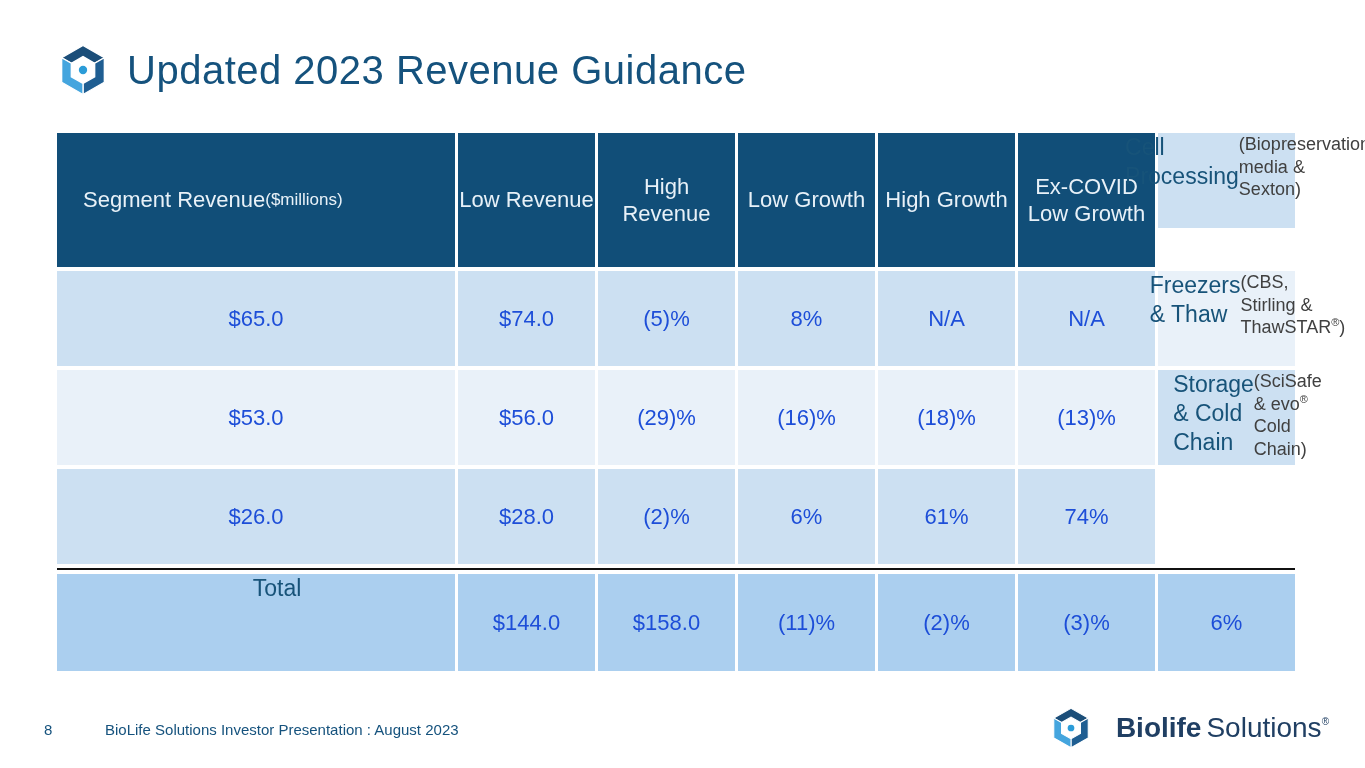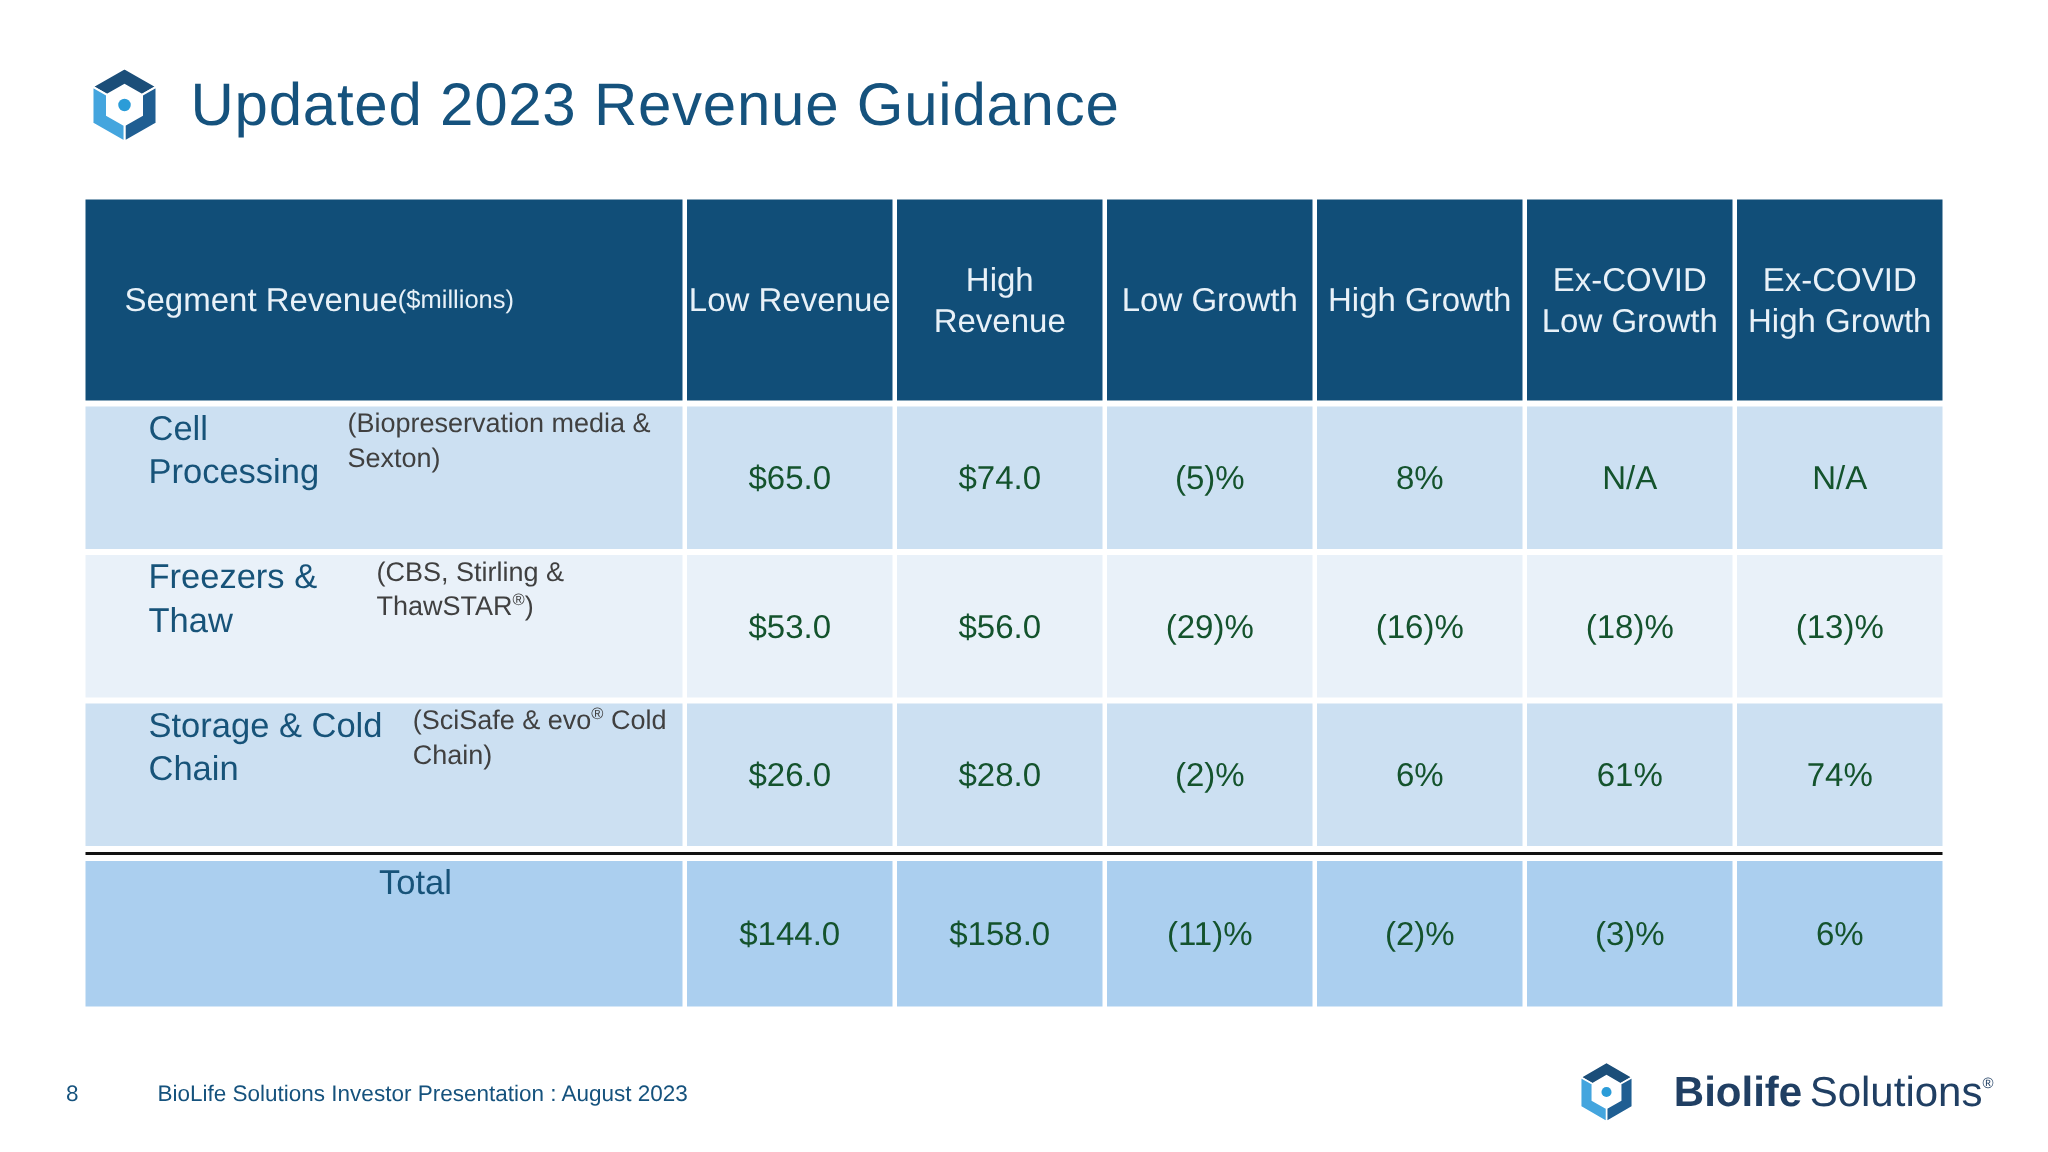--- a/index.html
+++ b/index.html
@@ -90,21 +90,21 @@
     line-height: 1.25;
   }
   .seg-detail {
     font-size: 18px;
     color: #404040;
     line-height: 1.25;
   }
   .seg-detail sup { font-size: 11px; }
   .value-cell {
     font-size: 22px;
-    color: #14532d;
+    color: #1d4ed8;
   }
   .total-separator {
     grid-column: 1 / -1;
     height: 2px;
     background: #111111;
   }
 
   
   .footer-page-number {
     position: absolute;
@@ -174,21 +174,20 @@
   <div class="revenue-table">
       <div class="cell header-cell first">
         <span>Segment Revenue </span>
         <span class="header-sub">($millions)</span>
       </div>
       <div class="cell header-cell">Low Revenue</div>
       <div class="cell header-cell">High Revenue</div>
       <div class="cell header-cell">Low Growth</div>
       <div class="cell header-cell">High Growth</div>
       <div class="cell header-cell">Ex-COVID Low Growth</div>
-      <div class="cell header-cell">Ex-COVID High Growth</div>
       <div class="cell label-cell row-light data-row-cell">
         <div class="seg-name">Cell Processing</div>
         <div class="seg-detail">(Biopreservation media &amp; Sexton)</div>
       </div>
       <div class="cell value-cell row-light data-row-cell">$65.0</div>
       <div class="cell value-cell row-light data-row-cell">$74.0</div>
       <div class="cell value-cell row-light data-row-cell">(5)%</div>
       <div class="cell value-cell row-light data-row-cell">8%</div>
       <div class="cell value-cell row-light data-row-cell">N/A</div>
       <div class="cell value-cell row-light data-row-cell">N/A</div>

